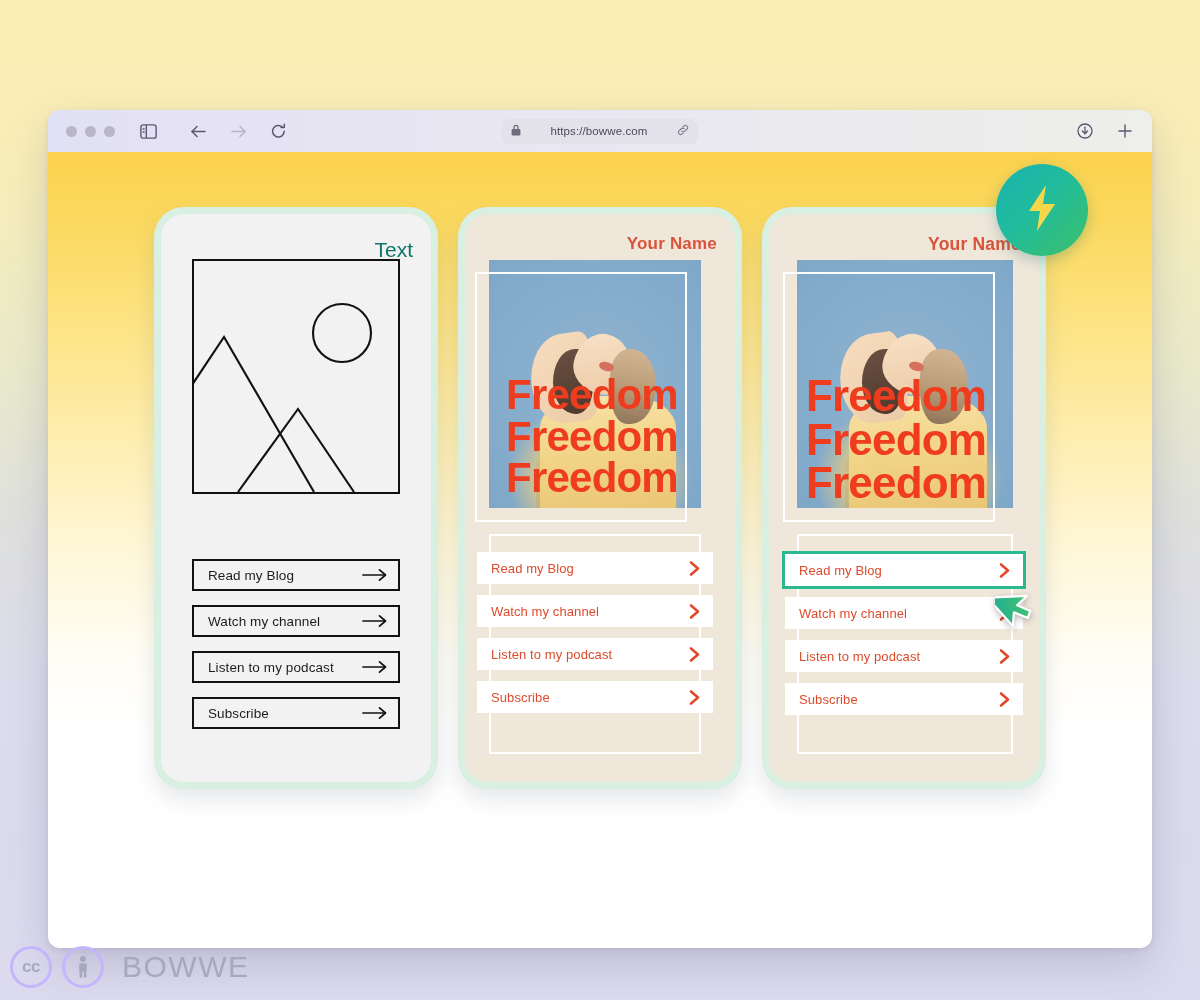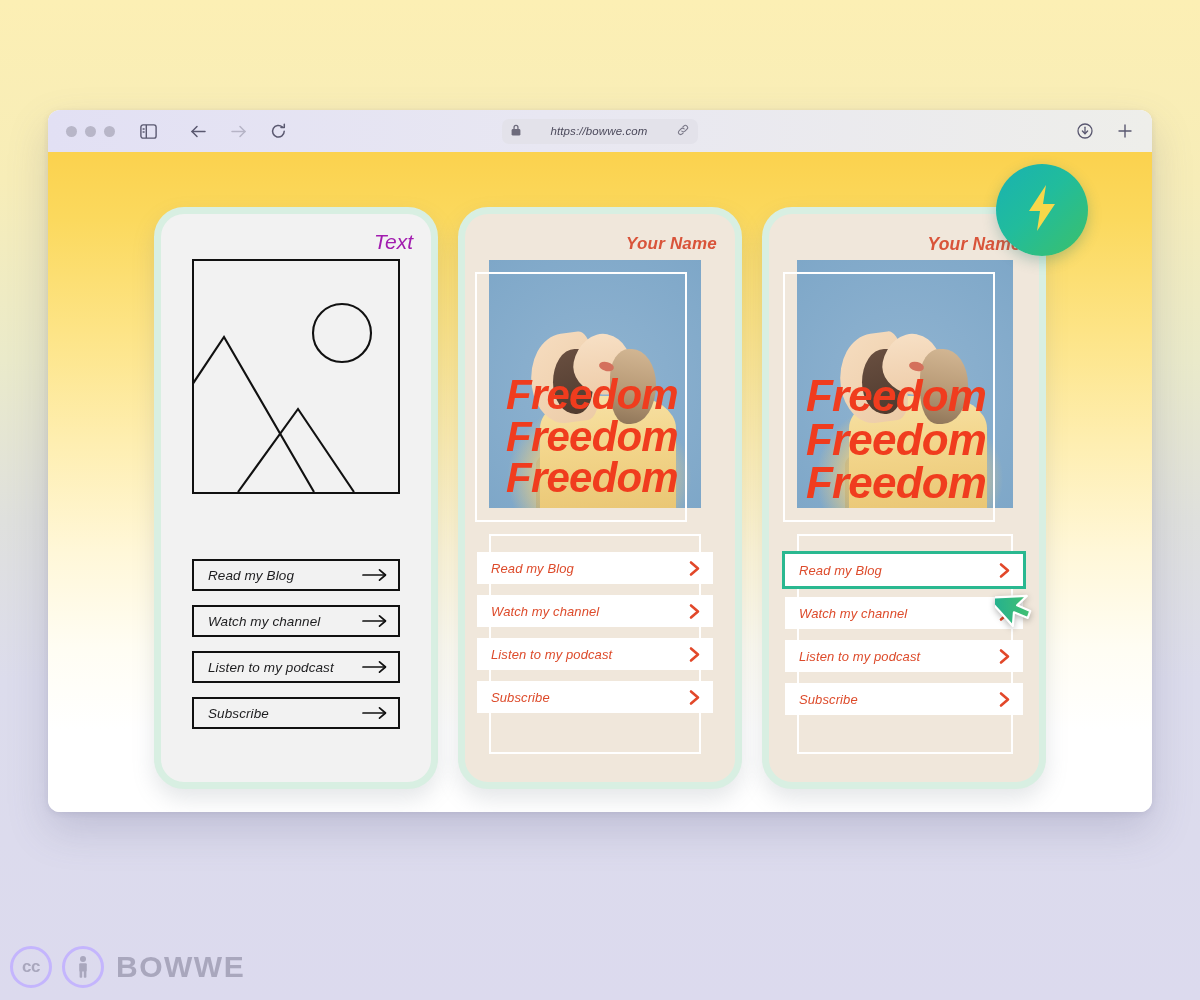--- a/index.html
+++ b/index.html
@@ -22,26 +22,25 @@
         #dcdaee 100%);
     position: relative;
   }
 
   
   .browser {
     position: absolute;
     left: 48px;
     top: 110px;
     width: 1104px;
-    height: 702px;
+    height: 838px;
     border-radius: 12px;
     background: #ffffff;
     box-shadow: 0 18px 40px rgba(90,90,130,0.22), 0 2px 6px rgba(90,90,130,0.14);
     overflow: hidden;
-    font-style: italic;
   }
 
   .chrome-bar {
     height: 42px;
     background: linear-gradient(90deg, #e2e0f4 0%, #e8e7f2 45%, #eeeeea 100%);
     display: flex;
     align-items: center;
     padding: 0 14px;
     position: relative;
   }
@@ -123,23 +122,23 @@
     box-shadow: 0 10px 22px rgba(120,130,140,0.20);
     position: relative;
     overflow: hidden;
   }
   .card.wire { background: #f2f2f2; }
   .card.photo { background: #f0e7db; }
 
   
   .wire-title {
     position: absolute;
-    right: 18px; top: 16px;
+    right: 18px; top: 24px;
     font-size: 21px;
-    color: #a21caf;
+    color: #0f766e;
     font-weight: 400;
   }
   .wire-box {
     position: absolute;
     left: 31px; top: 45px;
     width: 208px; height: 235px;
     border: 2.2px solid #111;
     background: #f2f2f2;
     overflow: hidden;
   }
@@ -341,25 +340,25 @@
     border-radius: 50%;
     border: 3px solid #c4b5fd;
     display: flex; align-items: center; justify-content: center;
     color: #a9a7bd;
     font-weight: 700;
     font-size: 17px;
     letter-spacing: -0.5px;
   }
   .brand {
     font-size: 30px;
-    font-weight: 700;
+    font-weight: 400;
     color: #a9a7bd;
     letter-spacing: 1.5px;
     position: relative;
-    margin-left: 2px;
+    margin-left: 8px;
   }
 </style>
 </head>
 <body>
 
 <div class="browser">
 
   <div class="chrome-bar">
 
     <div class="dots">

